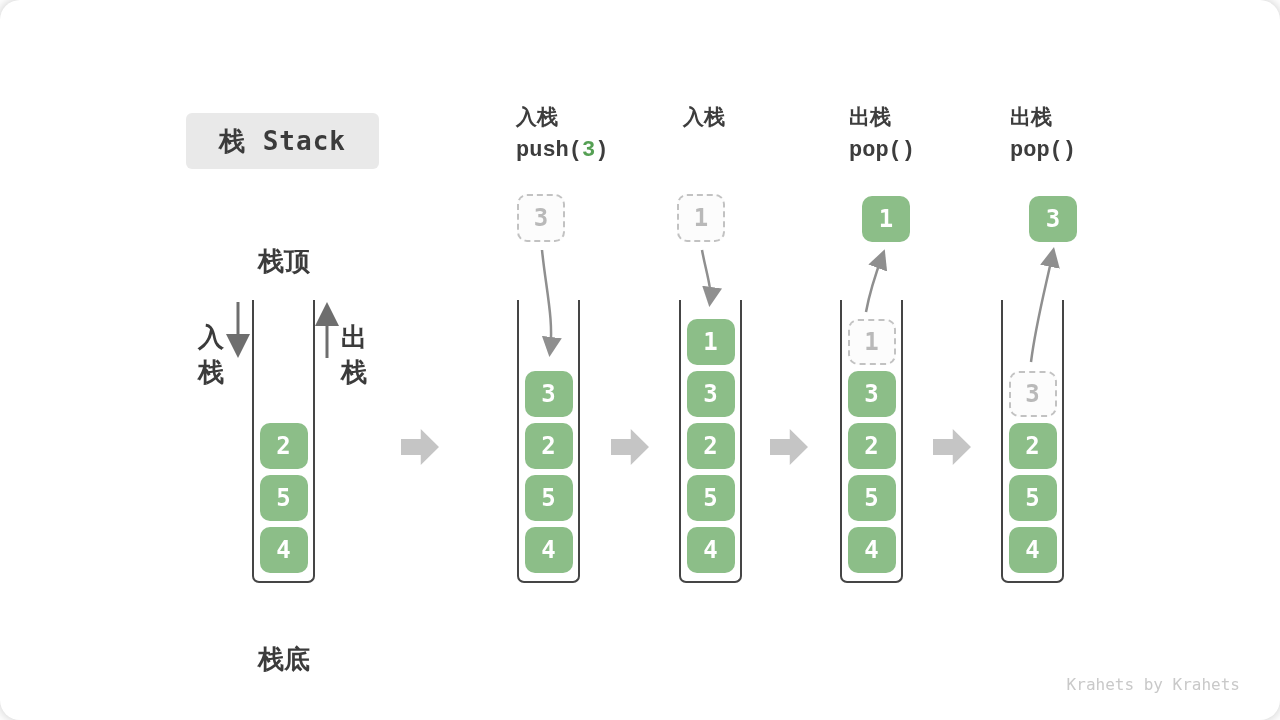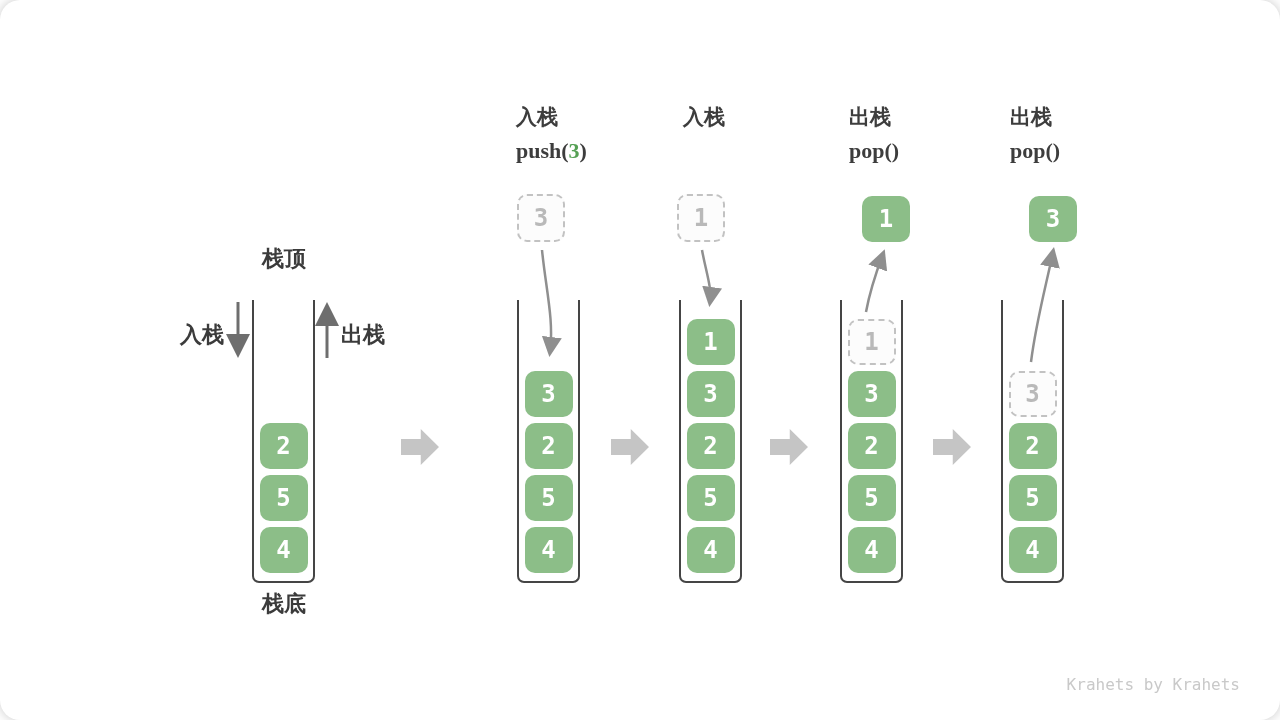--- a/index.html
+++ b/index.html
@@ -11,21 +11,21 @@
   .title-box{
     position:absolute;left:186px;top:113px;width:193px;height:56px;
     background:#e9e9e9;border-radius:6px;display:flex;align-items:center;justify-content:center;
     font-family:"DejaVu Sans Mono","DejaVu Sans",monospace,sans-serif;
     font-size:26px;font-weight:bold;color:#3b3b3b;letter-spacing:1px;
   }
   
   .op-header{position:absolute;top:104px;width:170px;color:#3d3d3d;}
   .op-header .zh{display:block;font-size:21px;font-weight:bold;line-height:1.25;}
   .op-header .code{
-    display:block;margin-top:8px;font-family:Liberation Serif, serif;
+    display:block;margin-top:8px;font-family:Liberation Mono, monospace;
     font-size:22px;font-weight:bold;line-height:1.2;color:#3d3d3d;
   }
   .op-header .arg{color:#55a054;}
   .h2{left:516px;} .h3{left:683px;} .h4{left:849px;} .h5{left:1010px;}
   
   .stack{
     position:absolute;top:300px;width:63px;height:283px;
     border-left:2px solid #454545;border-right:2px solid #454545;border-bottom:2px solid #454545;
     border-radius:0 0 7px 7px;box-sizing:border-box;
     display:flex;flex-direction:column;justify-content:flex-end;align-items:center;
@@ -45,23 +45,23 @@
   .float-box{
     position:absolute;width:48px;height:46px;border-radius:10px;background:#8cbe88;
     color:#ffffff;font-family:"DejaVu Sans Mono","DejaVu Sans",monospace;
     font-size:24px;font-weight:bold;display:flex;align-items:center;justify-content:center;
     box-sizing:border-box;
   }
   .float-box.ghost{background:#fcfcfc;border:2px dashed #c2c2c2;color:#b9b9b9;height:48px;}
   .f2{left:517px;top:194px;} .f3{left:677px;top:194px;}
   .f4{left:862px;top:196px;} .f5{left:1029px;top:196px;}
   
-  .zh-label{position:absolute;font-size:22px;font-weight:bold;color:#3b3b3b;}
+  .zh-label{position:absolute;font-size:26px;font-weight:bold;color:#3b3b3b;}
   .lbl-top{left:253px;top:244px;width:62px;text-align:center;}
-  .lbl-bottom{left:253px;top:589px;width:62px;text-align:center;}
+  .lbl-bottom{left:253px;top:642px;width:62px;text-align:center;}
   .lbl-push{left:176px;top:320px;width:48px;text-align:right;}
   .lbl-pop{left:341px;top:320px;width:48px;text-align:left;}
   
   .block-arrow{
     position:absolute;top:429px;width:38px;height:36px;background:#c5c5c5;
     clip-path:polygon(0% 28%,52% 28%,52% 0%,100% 50%,52% 100%,52% 72%,0% 72%);
   }
   .b1{left:401px;} .b2{left:611px;} .b3{left:770px;} .b4{left:933px;}
   
   .arrow-layer{position:absolute;left:0;top:0;width:1280px;height:720px;pointer-events:none;}
@@ -69,20 +69,23 @@
   .watermark{
     position:absolute;right:40px;top:675px;
     font-family:"DejaVu Sans Mono",monospace;font-size:16px;color:#c9c9c9;
   }
 </style>
 </head>
 <body>
 
 <div class="canvas">
 
+  <div class="title-box">
+    <span>栈 Stack</span>
+  </div>
 
   <div class="op-header h2">
     <span class="zh">入栈</span>
     <span class="code"><span>push(</span><span class="arg">3</span><span>)</span></span>
   </div>
   <div class="op-header h3">
     <span class="zh">入栈</span>
   </div>
   <div class="op-header h4">
     <span class="zh">出栈</span>

